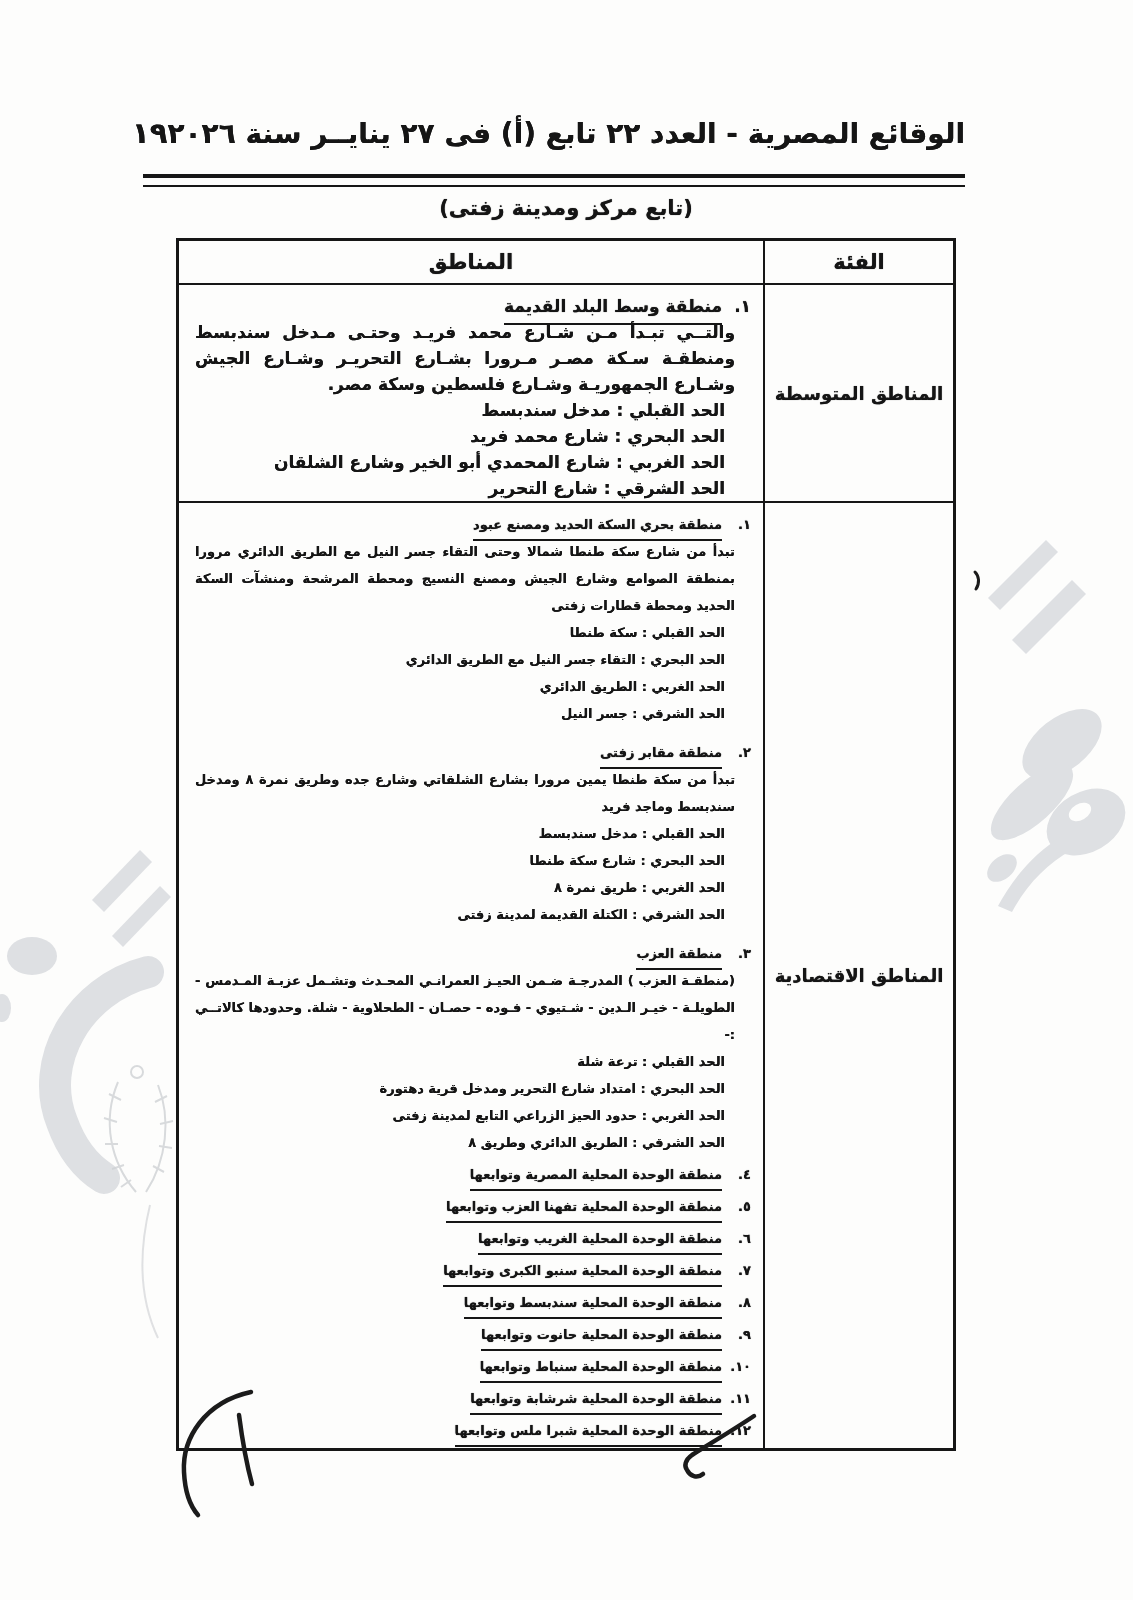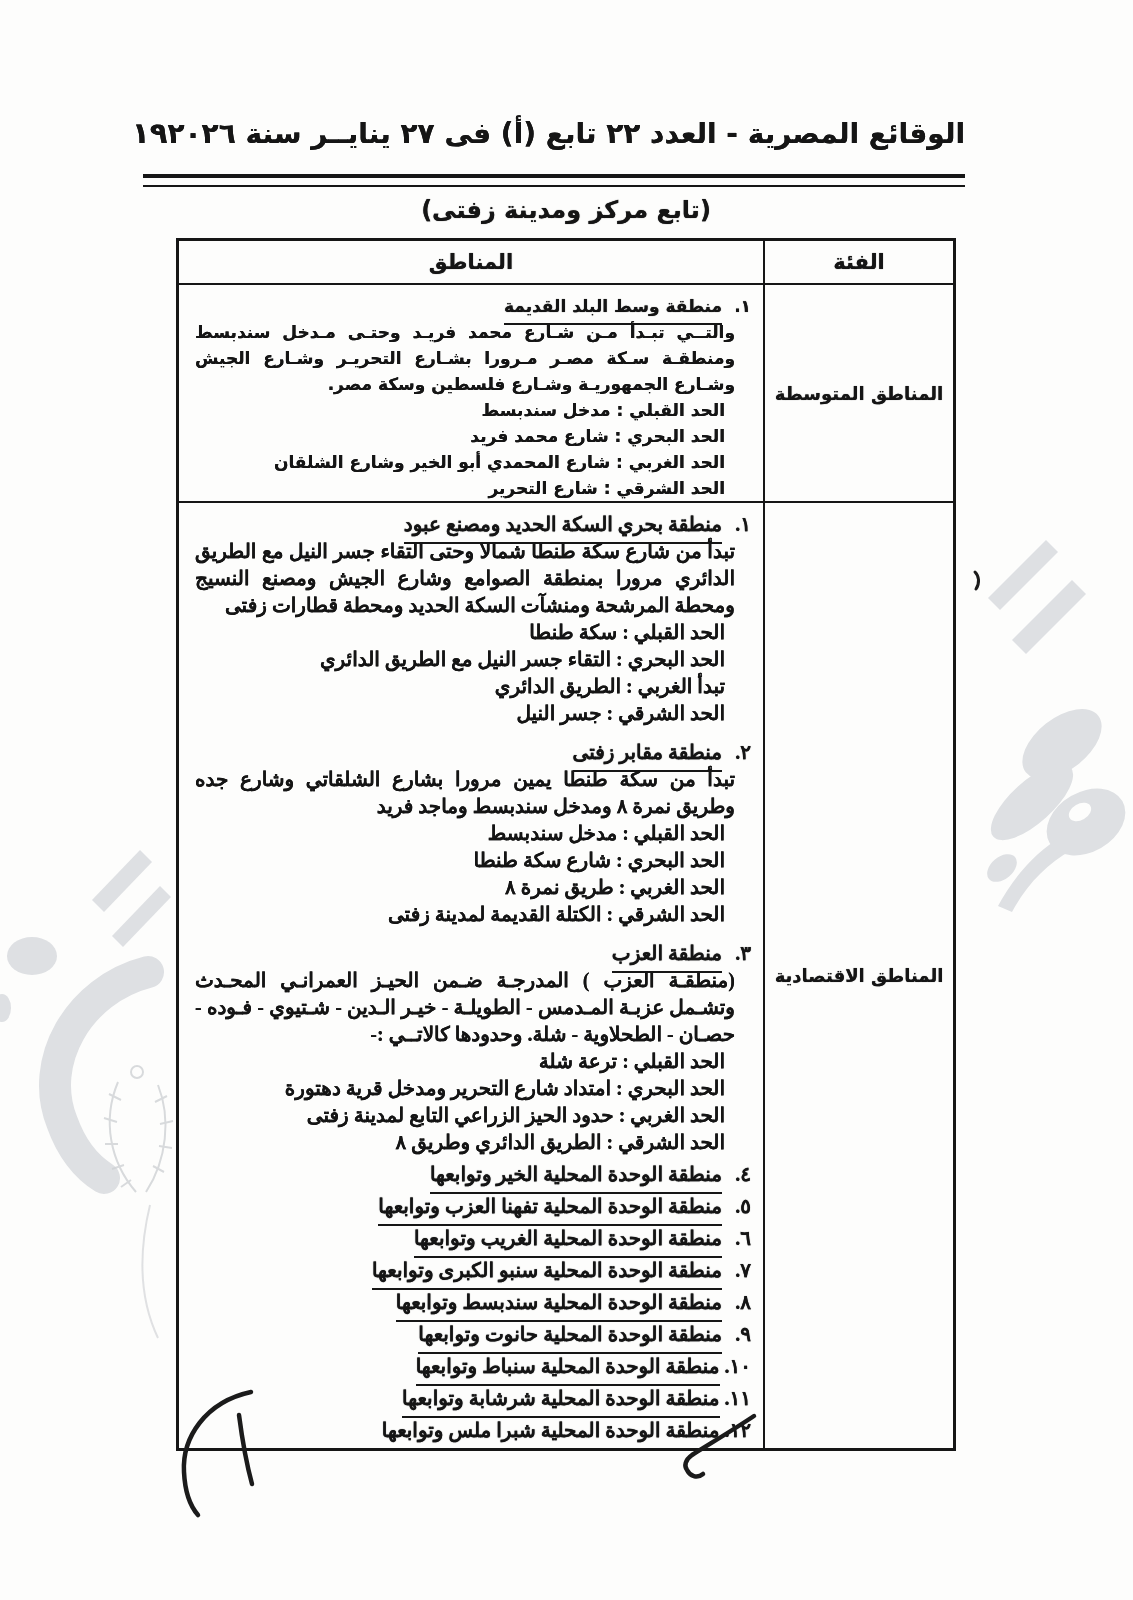--- a/index.html
+++ b/index.html
@@ -30,21 +30,21 @@
   }
   .hdr-page{font-size:29px;font-weight:bold;text-shadow:0 0 .6px currentColor;}
   .rule{
     position:absolute;top:174px;left:143px;width:822px;height:7px;
     border-top:4px solid #161616;border-bottom:2px solid #161616;
   }
 
   
   .tbl-title{
     position:absolute;top:196px;left:176px;width:780px;
-    text-align:center;font-size:24px;font-weight:bold;
+    text-align:center;font-size:21px;font-weight:bold;
     text-shadow:0 0 .8px currentColor;
   }
 
   
   .ztable{
     position:absolute;top:238px;left:176px;width:780px;height:1213px;
     border:3px solid #161616;
     display:grid;
     grid-template-columns:190px 1fr;  
     grid-template-rows:44px 218px 1fr;
@@ -53,21 +53,21 @@
   }
   .cell{box-sizing:border-box;overflow:hidden;}
   .cat-col{border-left:2.5px solid #161616;}
   .hrow{border-bottom:2.5px solid #161616;display:flex;align-items:center;justify-content:center;
         font-size:21px;font-weight:bold;text-shadow:0 0 .8px currentColor;}
   .r1{border-bottom:2.5px solid #161616;}
   .catcell{display:flex;align-items:center;justify-content:center;
            font-size:18px;font-weight:bold;text-shadow:0 0 .7px currentColor;}
   .zcell{padding:8px 12px 4px 14px;font-weight:bold;}
   .zcell-r1{font-size:17px;line-height:26px;}
-  .zcell-r2{font-size:20px;line-height:27px;font-family:Liberation Serif, serif;}
+  .zcell-r2{font-size:13px;line-height:27px;}
 
   .zone + .zone{margin-top:12px;}
   .zone.simple{margin-top:5px;}
   .znum{display:inline-block;min-width:24px;text-align:right;margin-left:5px;
         font-weight:bold;text-shadow:0 0 .7px currentColor;}
   .ztitle{
     font-weight:bold;text-shadow:0 0 .8px currentColor;
     border-bottom:2.5px solid #161616;padding-bottom:7px;
   }
   .zdesc{
@@ -145,21 +145,21 @@
       <div class="cell zcell zcell-r2">
 
         <div class="zone">
           <div>
             <span class="znum">١.</span><span class="ztitle">منطقة بحري السكة الحديد ومصنع عبود</span>
           </div>
           <div class="zdesc">تبدأ من شارع سكة طنطا شمالا وحتى التقاء جسر النيل مع الطريق الدائري مرورا بمنطقة الصوامع وشارع الجيش ومصنع النسيج ومحطة المرشحة ومنشآت السكة الحديد ومحطة قطارات زفتى</div>
           <div>
             <div class="bound">الحد القبلي : سكة طنطا</div>
             <div class="bound">الحد البحري : التقاء جسر النيل مع الطريق الدائري</div>
-            <div class="bound">تبدأ الغربي : الطريق الدائري</div>
+            <div class="bound">الحد الغربي : الطريق الدائري</div>
             <div class="bound">الحد الشرقي : جسر النيل</div>
           </div>
         </div>
 
         <div class="zone">
           <div>
             <span class="znum">٢.</span><span class="ztitle">منطقة مقابر زفتى</span>
           </div>
           <div class="zdesc">تبدأ من سكة طنطا يمين مرورا بشارع الشلقاتي وشارع جده وطريق نمرة ٨ ومدخل سندبسط وماجد فريد</div>
           <div>
@@ -177,21 +177,21 @@
           <div class="zdesc">(منطقـة العزب ) المدرجـة ضـمن الحيـز العمرانـي المحـدث وتشـمل عزبـة المـدمس - الطويلـة - خيـر الـدين - شـتيوي - فـوده - حصـان - الطحلاوية - شلة. وحدودها كالاتــي :-</div>
           <div>
             <div class="bound">الحد القبلي : ترعة شلة</div>
             <div class="bound">الحد البحري : امتداد شارع التحرير ومدخل قرية دهتورة</div>
             <div class="bound">الحد الغربي : حدود الحيز الزراعي التابع لمدينة زفتى</div>
             <div class="bound">الحد الشرقي : الطريق الدائري وطريق ٨</div>
           </div>
         </div>
 
         <div class="zone simple">
-          <span class="znum">٤.</span><span class="ztitle">منطقة الوحدة المحلية الخير وتوابعها</span>
+          <span class="znum">٤.</span><span class="ztitle">منطقة الوحدة المحلية المصرية وتوابعها</span>
         </div>
         <div class="zone simple">
           <span class="znum">٥.</span><span class="ztitle">منطقة الوحدة المحلية تفهنا العزب وتوابعها</span>
         </div>
         <div class="zone simple">
           <span class="znum">٦.</span><span class="ztitle">منطقة الوحدة المحلية الغريب وتوابعها</span>
         </div>
         <div class="zone simple">
           <span class="znum">٧.</span><span class="ztitle">منطقة الوحدة المحلية سنبو الكبرى وتوابعها</span>
         </div>

